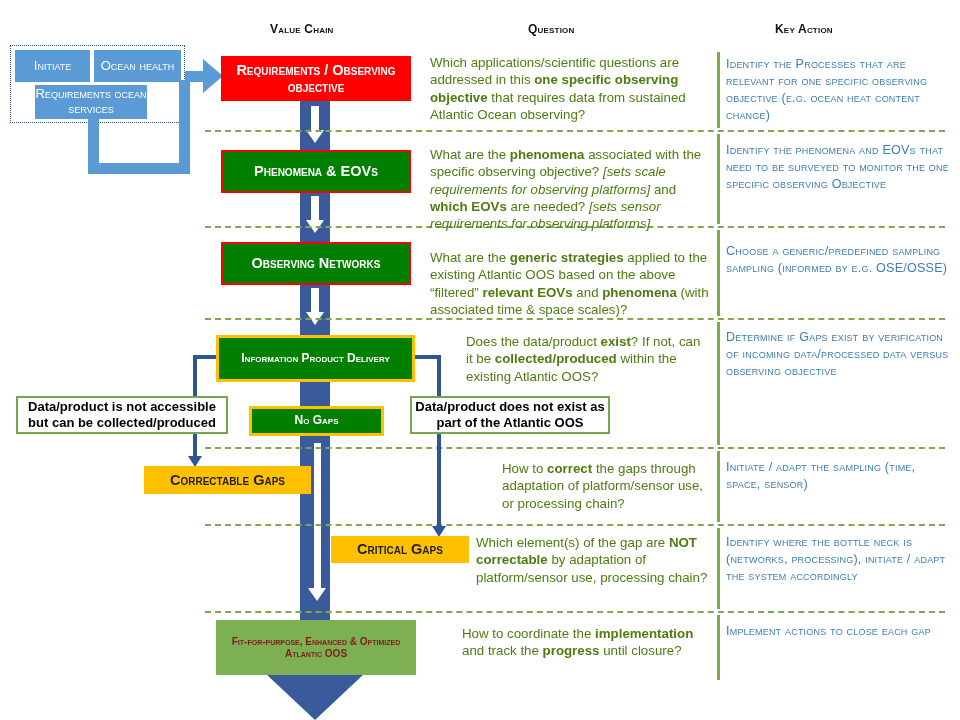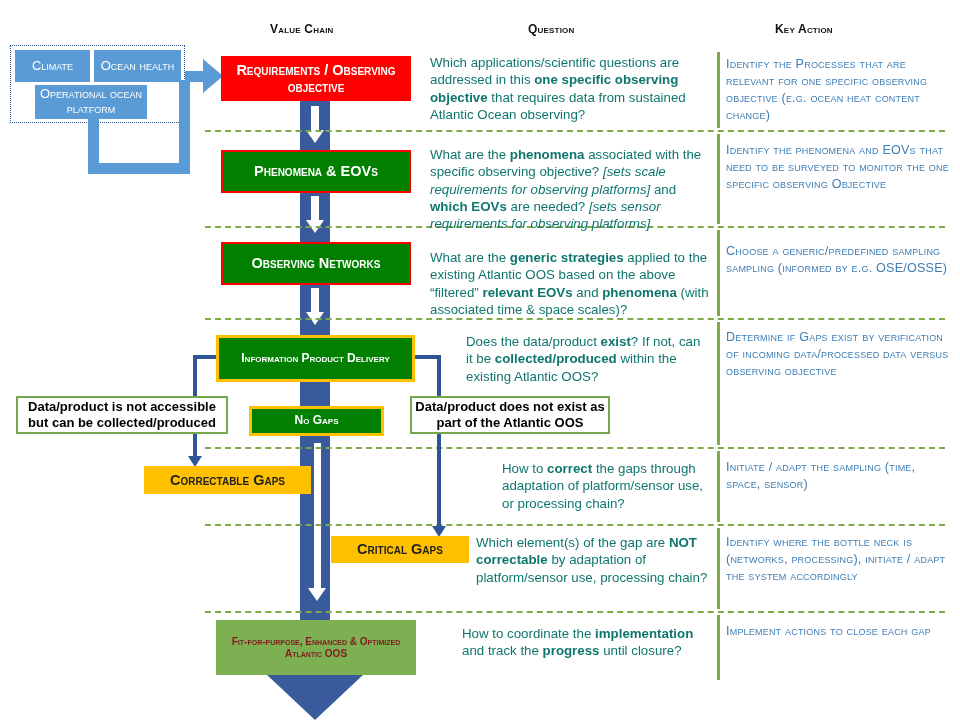--- a/index.html
+++ b/index.html
@@ -88,21 +88,21 @@
   }
 
   
   .dash {
     position:absolute; height:0; border-top:2.5px dashed #7FA94B;
   }
   .ka-bar { position:absolute; width:3px; background:#7FA94B; }
 
   
   .qtext {
-    position:absolute; font-size:13.3px; line-height:1.30; color:#0f766e;
+    position:absolute; font-size:13.3px; line-height:1.30; color:#4d7c0f;
   }
   .qtext b { font-weight:bold; }
   .qtext i { font-style:italic; }
 
   
   .katext {
     position:absolute; font-size:12.6px; line-height:1.35;
     color:#3E7EB5; font-variant:small-caps; letter-spacing:.2px;
   }
 </style>
@@ -110,27 +110,27 @@
 <body>
 
 <div class="stage">
 
   <div class="col-head smcap" style="left:270px; top:22px;">Value Chain</div>
   <div class="col-head smcap" style="left:528px; top:22px;">Question</div>
   <div class="col-head smcap" style="left:775px; top:22px;">Key Action</div>
 
   <div class="dotbox" style="left:10px; top:45px; width:175px; height:78px;"></div>
   <div class="bluechip" style="left:15px; top:50px; width:75px; height:32px;">
-    <span class="smcap">Climate</span>
+    <span class="smcap">Initiate</span>
   </div>
   <div class="bluechip" style="left:94px; top:50px; width:87px; height:32px;justify-content:center;">
     <span class="smcap">Ocean health</span>
   </div>
   <div class="bluechip" style="left:35px; top:85px; width:112px; height:34px;">
-    <span class="smcap">Operational ocean platform</span>
+    <span class="smcap">Requirements ocean services</span>
   </div>
 
   <div class="feed" style="left:185px; top:71px; width:22px; height:11px;"></div>
   <div class="feed-head" style="left:203px; top:59px;"></div>
 
   <div class="feed" style="left:88px; top:119px; width:11px; height:55px;"></div>
   <div class="feed" style="left:88px; top:163px; width:102px; height:11px;"></div>
   <div class="feed" style="left:179px; top:80px; width:11px; height:92px;"></div>
 
   <div class="spine" style="left:300px; top:100px; width:30px; height:576px;"></div>

